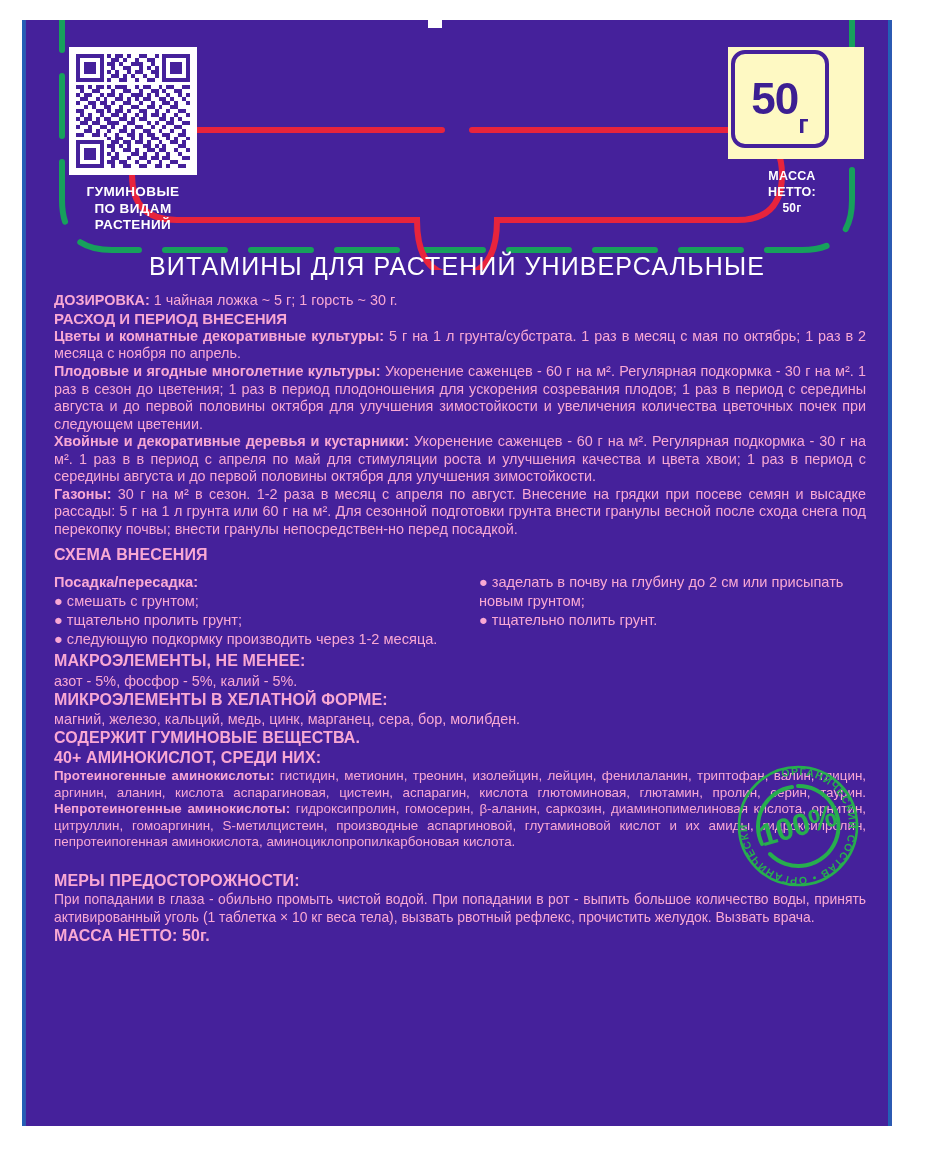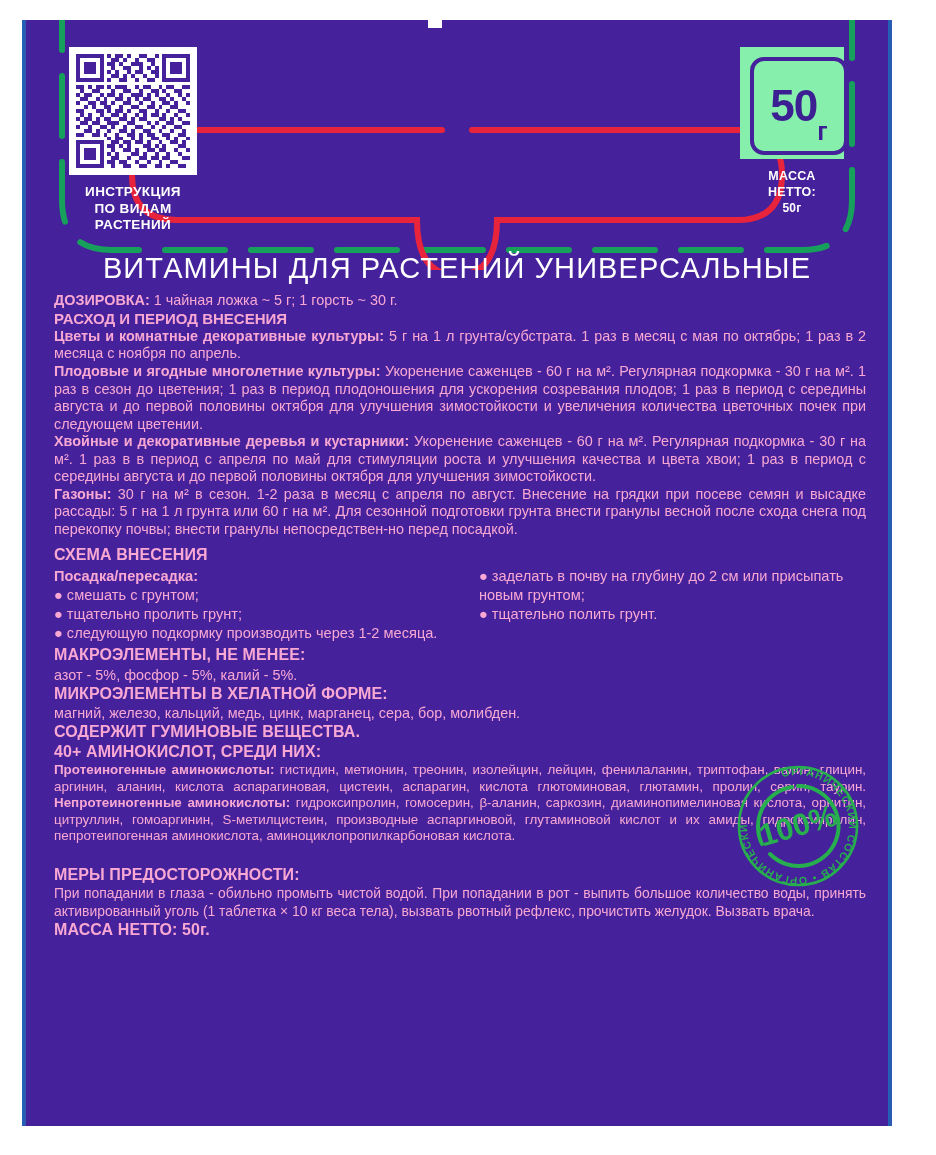--- a/index.html
+++ b/index.html
@@ -42,63 +42,63 @@
     margin-top: 9px; text-align: center; color: #ffffff;
     font-size: 13.5px; font-weight: bold; line-height: 1.24;
     letter-spacing: .4px;
   }
 
   .mass-block {
     position: absolute; right: 36px; top: 27px; width: 128px; z-index: 4;
     text-align: center;
   }
   .mass-box {
-    width: 104px; height: 112px; background: #86efac;
-    margin: 0 auto; padding: 10px;
+    width: 136px; height: 112px; background: #fef9c3;
+    margin: 0 auto; padding: 3px;
   }
   .mass-inner {
     width: 98px; height: 98px; border: 4px solid #45219b;
     border-radius: 14px;
     display: flex; align-items: center; justify-content: center;
     color: #3c1f92;
   }
   .mass-num { font-size: 44px; font-weight: bold; letter-spacing: -1px; line-height: 1; }
   .mass-unit { font-size: 25px; font-weight: bold; line-height: 1; align-self: flex-end; padding-bottom: 7px;}
   .mass-caption {
     margin-top: 9px; color: #ffffff; font-size: 12.5px;
     font-weight: bold; line-height: 1.3; letter-spacing: .3px;
   }
   .mass-caption .val { font-size: 12px; }
 
   
   .title {
     position: absolute; left: 0; right: 0; top: 232px;
     text-align: center; color: #ffffff;
-    font-size: 29px; letter-spacing: 1.1px; font-weight: 400;
+    font-size: 25px; letter-spacing: 1.1px; font-weight: 400;
     z-index: 4;
   }
 
   
   .body {
     position: absolute; left: 32px; right: 26px; top: 272px;
     color: #f9a8d4; z-index: 4;
   }
   .h-bold { font-weight: bold; font-size: 15px; line-height: 1.22; }
   p.para {
     font-size: 14.4px; line-height: 1.22; text-align: justify;
     margin-bottom: 0px;
   }
   p.para.nojust { text-align: left; }
   .lbl { font-weight: bold; }
   .sec-head {
     font-weight: bold; font-size: 16px; line-height: 1.26; letter-spacing: .1px;
   }
 
   
-  .scheme { display: flex; gap: 18px; margin-top: 2px; }
+  .scheme { display: flex; gap: 18px; margin-top: 8px; }
   .scheme .col { width: 50%; }
   .scheme .col.right { padding-left: 10px; }
   .sub-head { font-weight: bold; font-size: 14.6px; line-height: 1.3; }
   .bullets { font-size: 14.6px; line-height: 1.32; }
 
   .small-list { font-size: 14.4px; line-height: 1.25; }
 
   .amino { font-size: 13.4px; line-height: 1.235; text-align: justify; }
   .prec { font-size: 13.9px; line-height: 1.27; text-align: justify; }
 
@@ -343,21 +343,21 @@
           <rect x="9" y="28" width="1" height="1"></rect>
             <rect x="12" y="28" width="2" height="1"></rect>
           <rect x="16" y="28" width="2" height="1"></rect>
             <rect x="20" y="28" width="2" height="1"></rect>
           <rect x="23" y="28" width="1" height="1"></rect>
             <rect x="26" y="28" width="2" height="1"></rect>
         </g>
       </svg>
     </div>
     <div class="qr-caption">
-      <div>ИНСТРУКЦИЯ</div>
+      <div>ГУМИНОВЫЕ</div>
       <div>ПО ВИДАМ</div>
       <div>РАСТЕНИЙ</div>
     </div>
   </div>
 
   <div class="mass-block">
     <div class="mass-box">
       <div class="mass-inner">
         <span class="mass-num">50</span>
         <span class="mass-unit">г</span>

